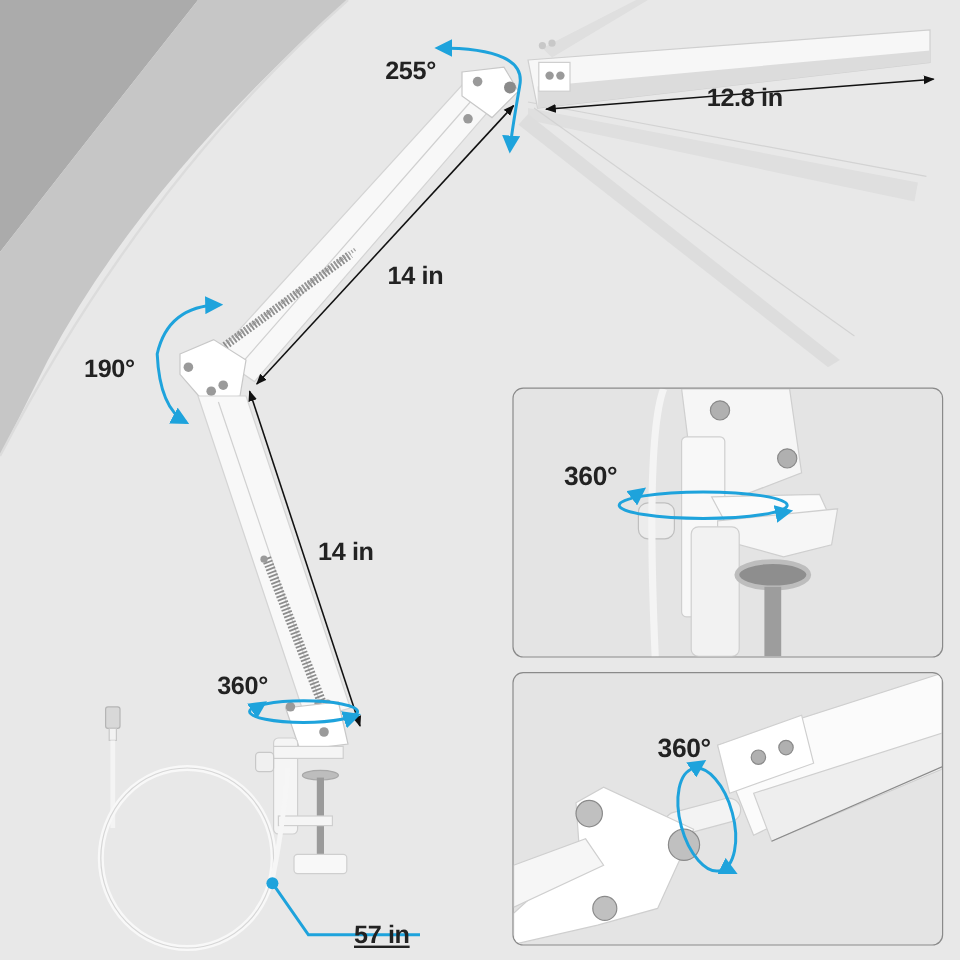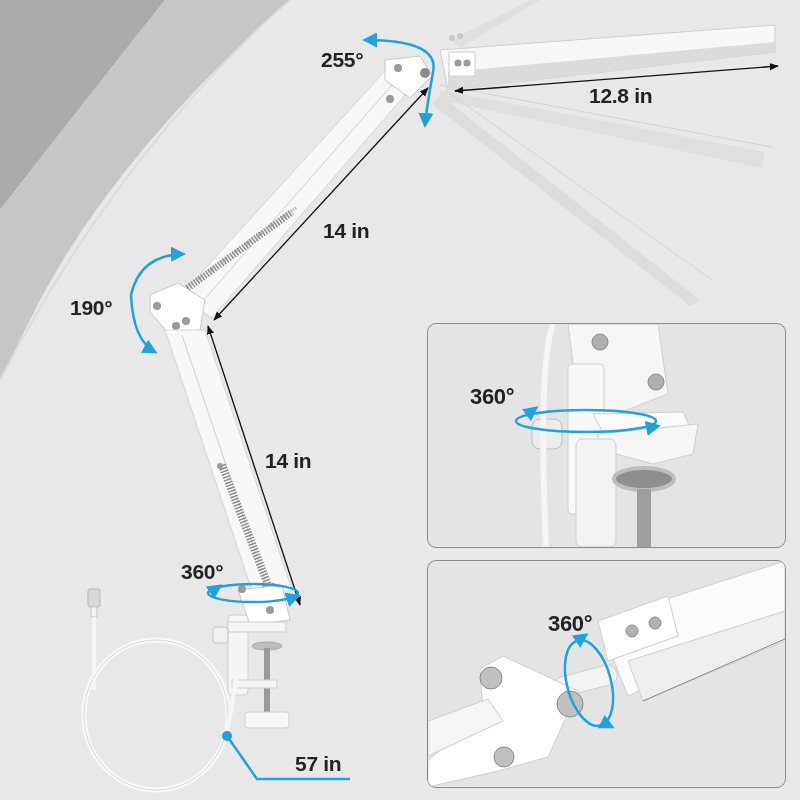--- a/index.html
+++ b/index.html
@@ -116,26 +116,26 @@
     <path d="M183,254 Q140,255 131,295 Q133,340 155,352" stroke="#1ea3dc" stroke-width="2.5" fill="none" marker-start="url(#arrowBlue)" marker-end="url(#arrowBlue)"></path>
     <ellipse cx="253" cy="593" rx="45" ry="9" fill="none" stroke="#1ea3dc" stroke-width="2.5"></ellipse>
     <path d="M214,590 L220,586" stroke="#1ea3dc" stroke-width="2.5" marker-end="url(#arrowBlue)"></path>
     <path d="M292,598 L298,596" stroke="#1ea3dc" stroke-width="2.5" marker-end="url(#arrowBlue)"></path>
 
     <circle cx="227" cy="736" r="5" fill="#1ea3dc"></circle>
     <polyline points="227,736 257,779 350,779" stroke="#1ea3dc" stroke-width="2.5" fill="none"></polyline>
   </svg>
 
   <div class="label" style="left:321px;top:48px;">255°</div>
-  <div class="label" style="left:589px;top:84px;">12.8 in</div>
+  <div class="label" style="left:589px;top:70px;">12.8 in</div>
   <div class="label" style="left:323px;top:219px;">14 in</div>
   <div class="label" style="left:70px;top:296px;">190°</div>
   <div class="label" style="left:265px;top:449px;">14 in</div>
   <div class="label" style="left:181px;top:560px;">360°</div>
-  <div class="label" style="left:295px;top:752px;">57 in</div>
+  <div class="label" style="left:295px;top:768px;text-decoration:underline;">57 in</div>
 
   <div class="inset" style="left:427px;top:323px;width:357px;height:223px;">
     <svg width="357" height="223" viewBox="0 0 357 223">
       <polygon points="140,0 230,0 240,70 175,95 145,40" fill="#f6f6f6" stroke="#cfcfcf"></polygon>
       <circle cx="172" cy="18" r="8" fill="#b0b0b0" stroke="#8a8a8a"></circle>
       <circle cx="228" cy="58" r="8" fill="#b0b0b0" stroke="#8a8a8a"></circle>
       <rect x="140" y="40" width="36" height="150" rx="4" fill="#f8f8f8" stroke="#cfcfcf"></rect>
       <polygon points="165,90 255,88 265,110 180,118" fill="#fbfbfb" stroke="#cfcfcf"></polygon>
       <polygon points="170,110 270,100 265,130 225,140 170,125" fill="#f6f6f6" stroke="#cfcfcf"></polygon>
       <rect x="148" y="115" width="40" height="108" rx="6" fill="#f2f2f2" stroke="#cfcfcf"></rect>

